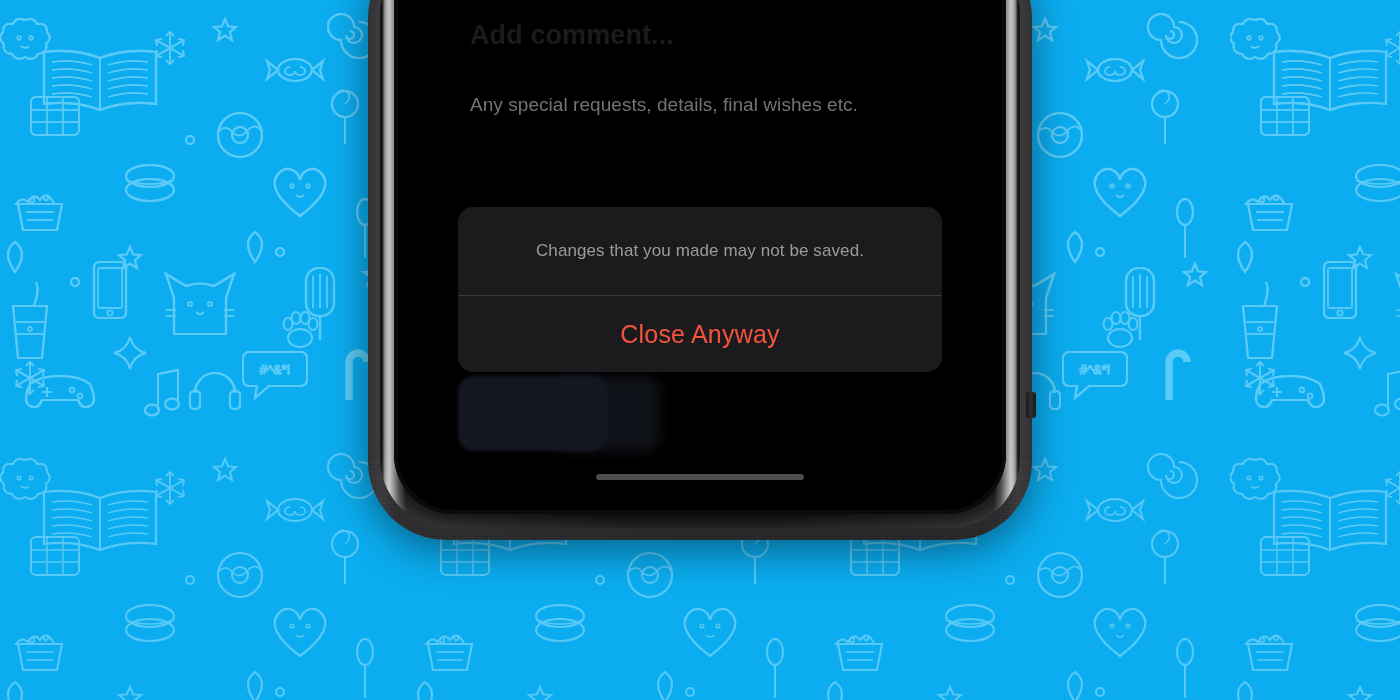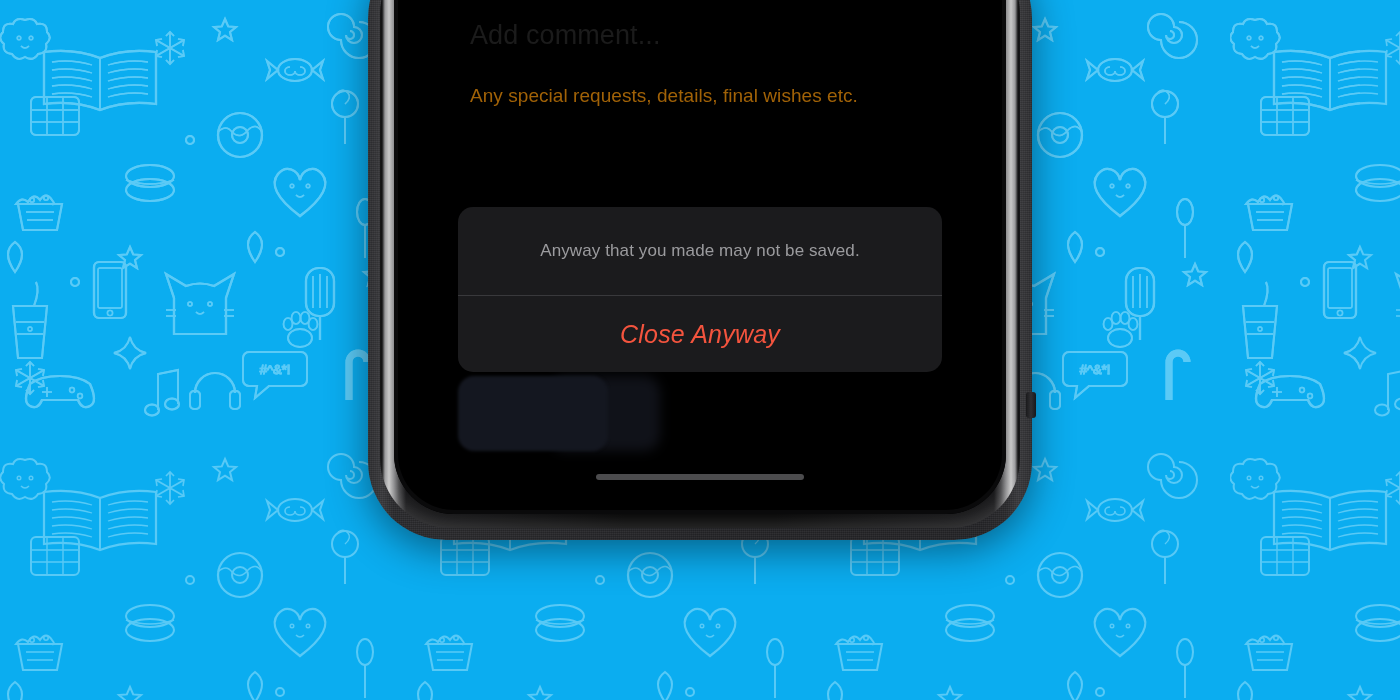--- a/index.html
+++ b/index.html
@@ -114,27 +114,28 @@
 
   
   .sheet-title {
     position: absolute;
     left: 70px;
     top: 76px;
     font-size: 27px;
     color: #1b1b1b;
     letter-spacing: 0.1px;
     white-space: nowrap;
+    font-weight: bold;
   }
   .sheet-subtitle {
     position: absolute;
     left: 70px;
-    top: 141px;
+    top: 150px;
     font-size: 19px;
-    color: #a16207;
+    color: #737373;
     letter-spacing: 0.05px;
     white-space: nowrap;
   }
 
   
   .ghost-card {
     position: absolute;
     left: 58px;
     top: 432px;
     width: 150px;
@@ -178,21 +179,20 @@
     background: #39393c;
   }
   .action-destructive {
     height: 76px;
     display: flex;
     align-items: center;
     justify-content: center;
     font-size: 25px;
     color: #F4543E;
     letter-spacing: 0.2px;
-    font-style: italic;
   }
   .action-cancel {
     position: absolute;
     left: 58px;
     right: 58px;
     top: 432px;
     height: 75px;
     border-radius: 15px;
     background: rgba(28,28,30,0.55);
     display: flex;
@@ -405,21 +405,21 @@
 
   <div id="screen">
 
     <div class="sheet-title">Add comment...</div>
     <div class="sheet-subtitle">Any special requests, details, final wishes etc.</div>
 
     <div class="ghost-card2"></div>
     <div class="ghost-card"></div>
 
     <div class="action-group">
-      <div class="action-message">Anyway that you made may not be saved.</div>
+      <div class="action-message">Changes that you made may not be saved.</div>
       <div class="action-sep"></div>
       <div class="action-destructive">Close Anyway</div>
     </div>
 
 
     <div class="home-indicator"></div>
   </div>
 </div>
 
 </body></html>

